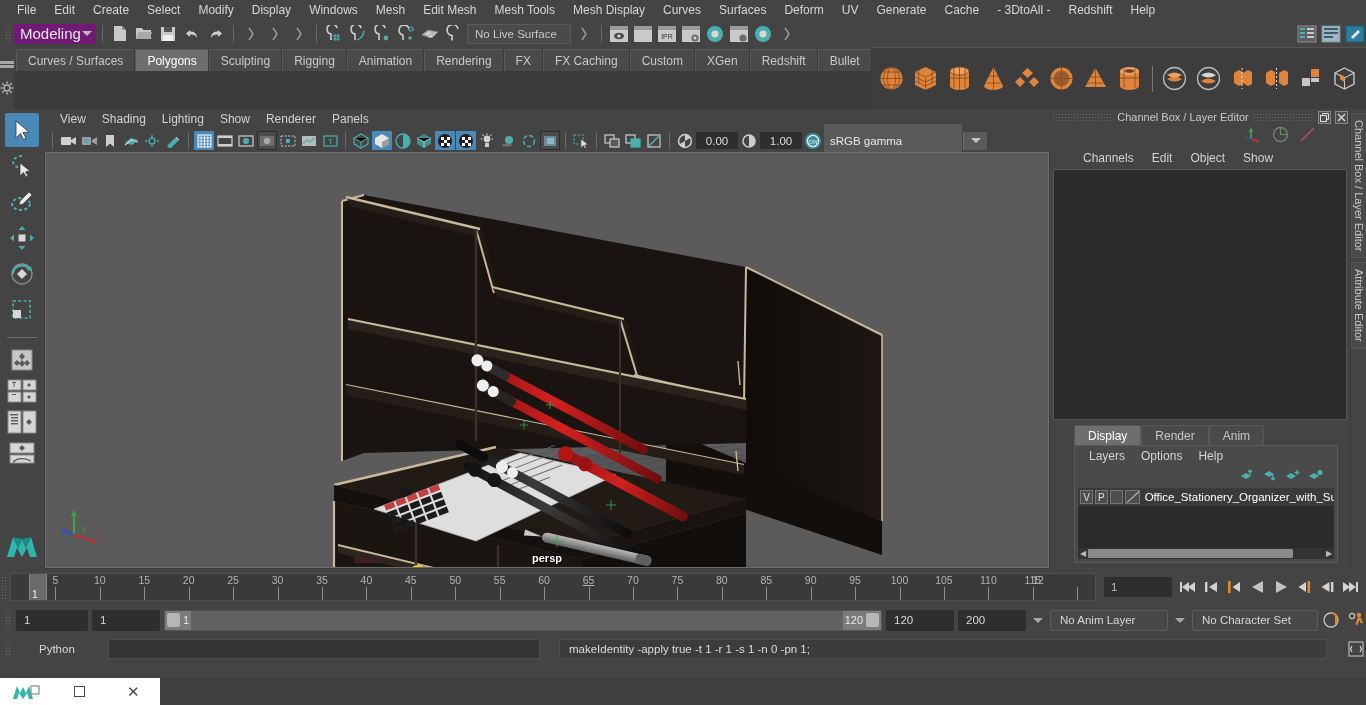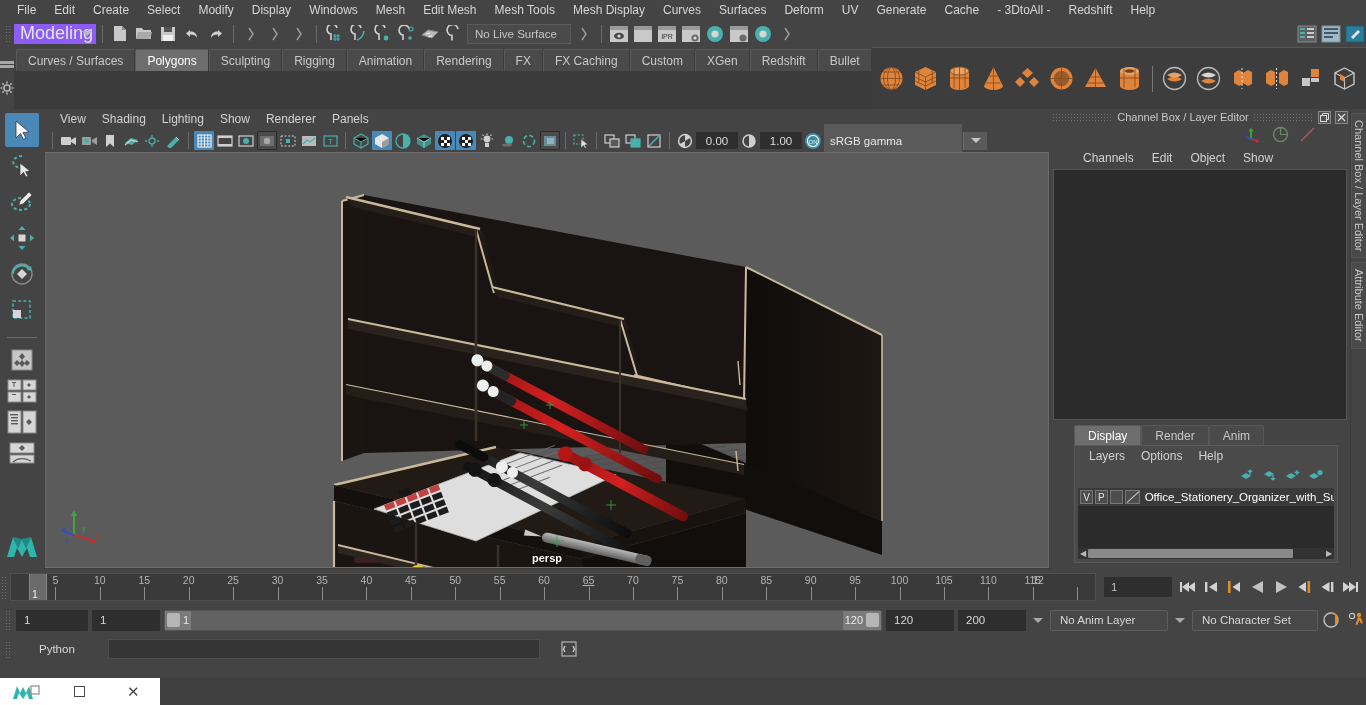--- a/index.html
+++ b/index.html
@@ -47,26 +47,26 @@
   }
   .grip {
     width: 8px; height: 20px;
     background-image: radial-gradient(#6e6e6e 1px, transparent 1px);
     background-size: 3px 3px;
     background-position: 1px 1px;
     flex: 0 0 8px;
   }
   .menu-select {
     width: 82px; height: 20px;
-    background: #8b5cf6;
+    background: #701a75;
     color: #e4e4e4;
     border: none;
     display: flex; align-items: center;
     padding-left: 6px;
-    font-size: 18px;
+    font-size: 15px;
     position: relative;
   }
   .menu-select .arrow {
     position: absolute; right: 4px;
     width: 0; height: 0;
     border-left: 5px solid transparent;
     border-right: 5px solid transparent;
     border-top: 5px solid #b9b9b9;
   }
   .sl-sep {
@@ -1916,20 +1916,21 @@
             <path d="M12 6 l3 1 l2 5 l-2 0.6 l-1.6 -3.6 l-2 5 l-2 -0.6z"></path>
           </g>
         </svg>
     </div>
   </div>
 
   <div class="cmd-row">
     <div class="grip" style="height:18px"></div>
     <div class="cmd-label">Python</div>
     <div class="cmd-input"></div>
+    <div class="cmd-out">makeIdentity -apply true -t 1 -r 1 -s 1 -n 0 -pn 1;</div>
     <div class="cmd-icn">
       <svg width="16" height="16" viewBox="0 0 16 16">
           <rect x="1" y="1" width="14" height="14" fill="none" stroke="#b5b5b5" stroke-width="1.2"></rect>
           <path d="M4 5 L2.5 8 L4 11 M12 5 L13.5 8 L12 11" stroke="#d6d6d6" stroke-width="1.2" fill="none"></path>
         </svg>
     </div>
   </div>
 
   <div class="taskbar-rest"></div>
   <div class="taskbar">

